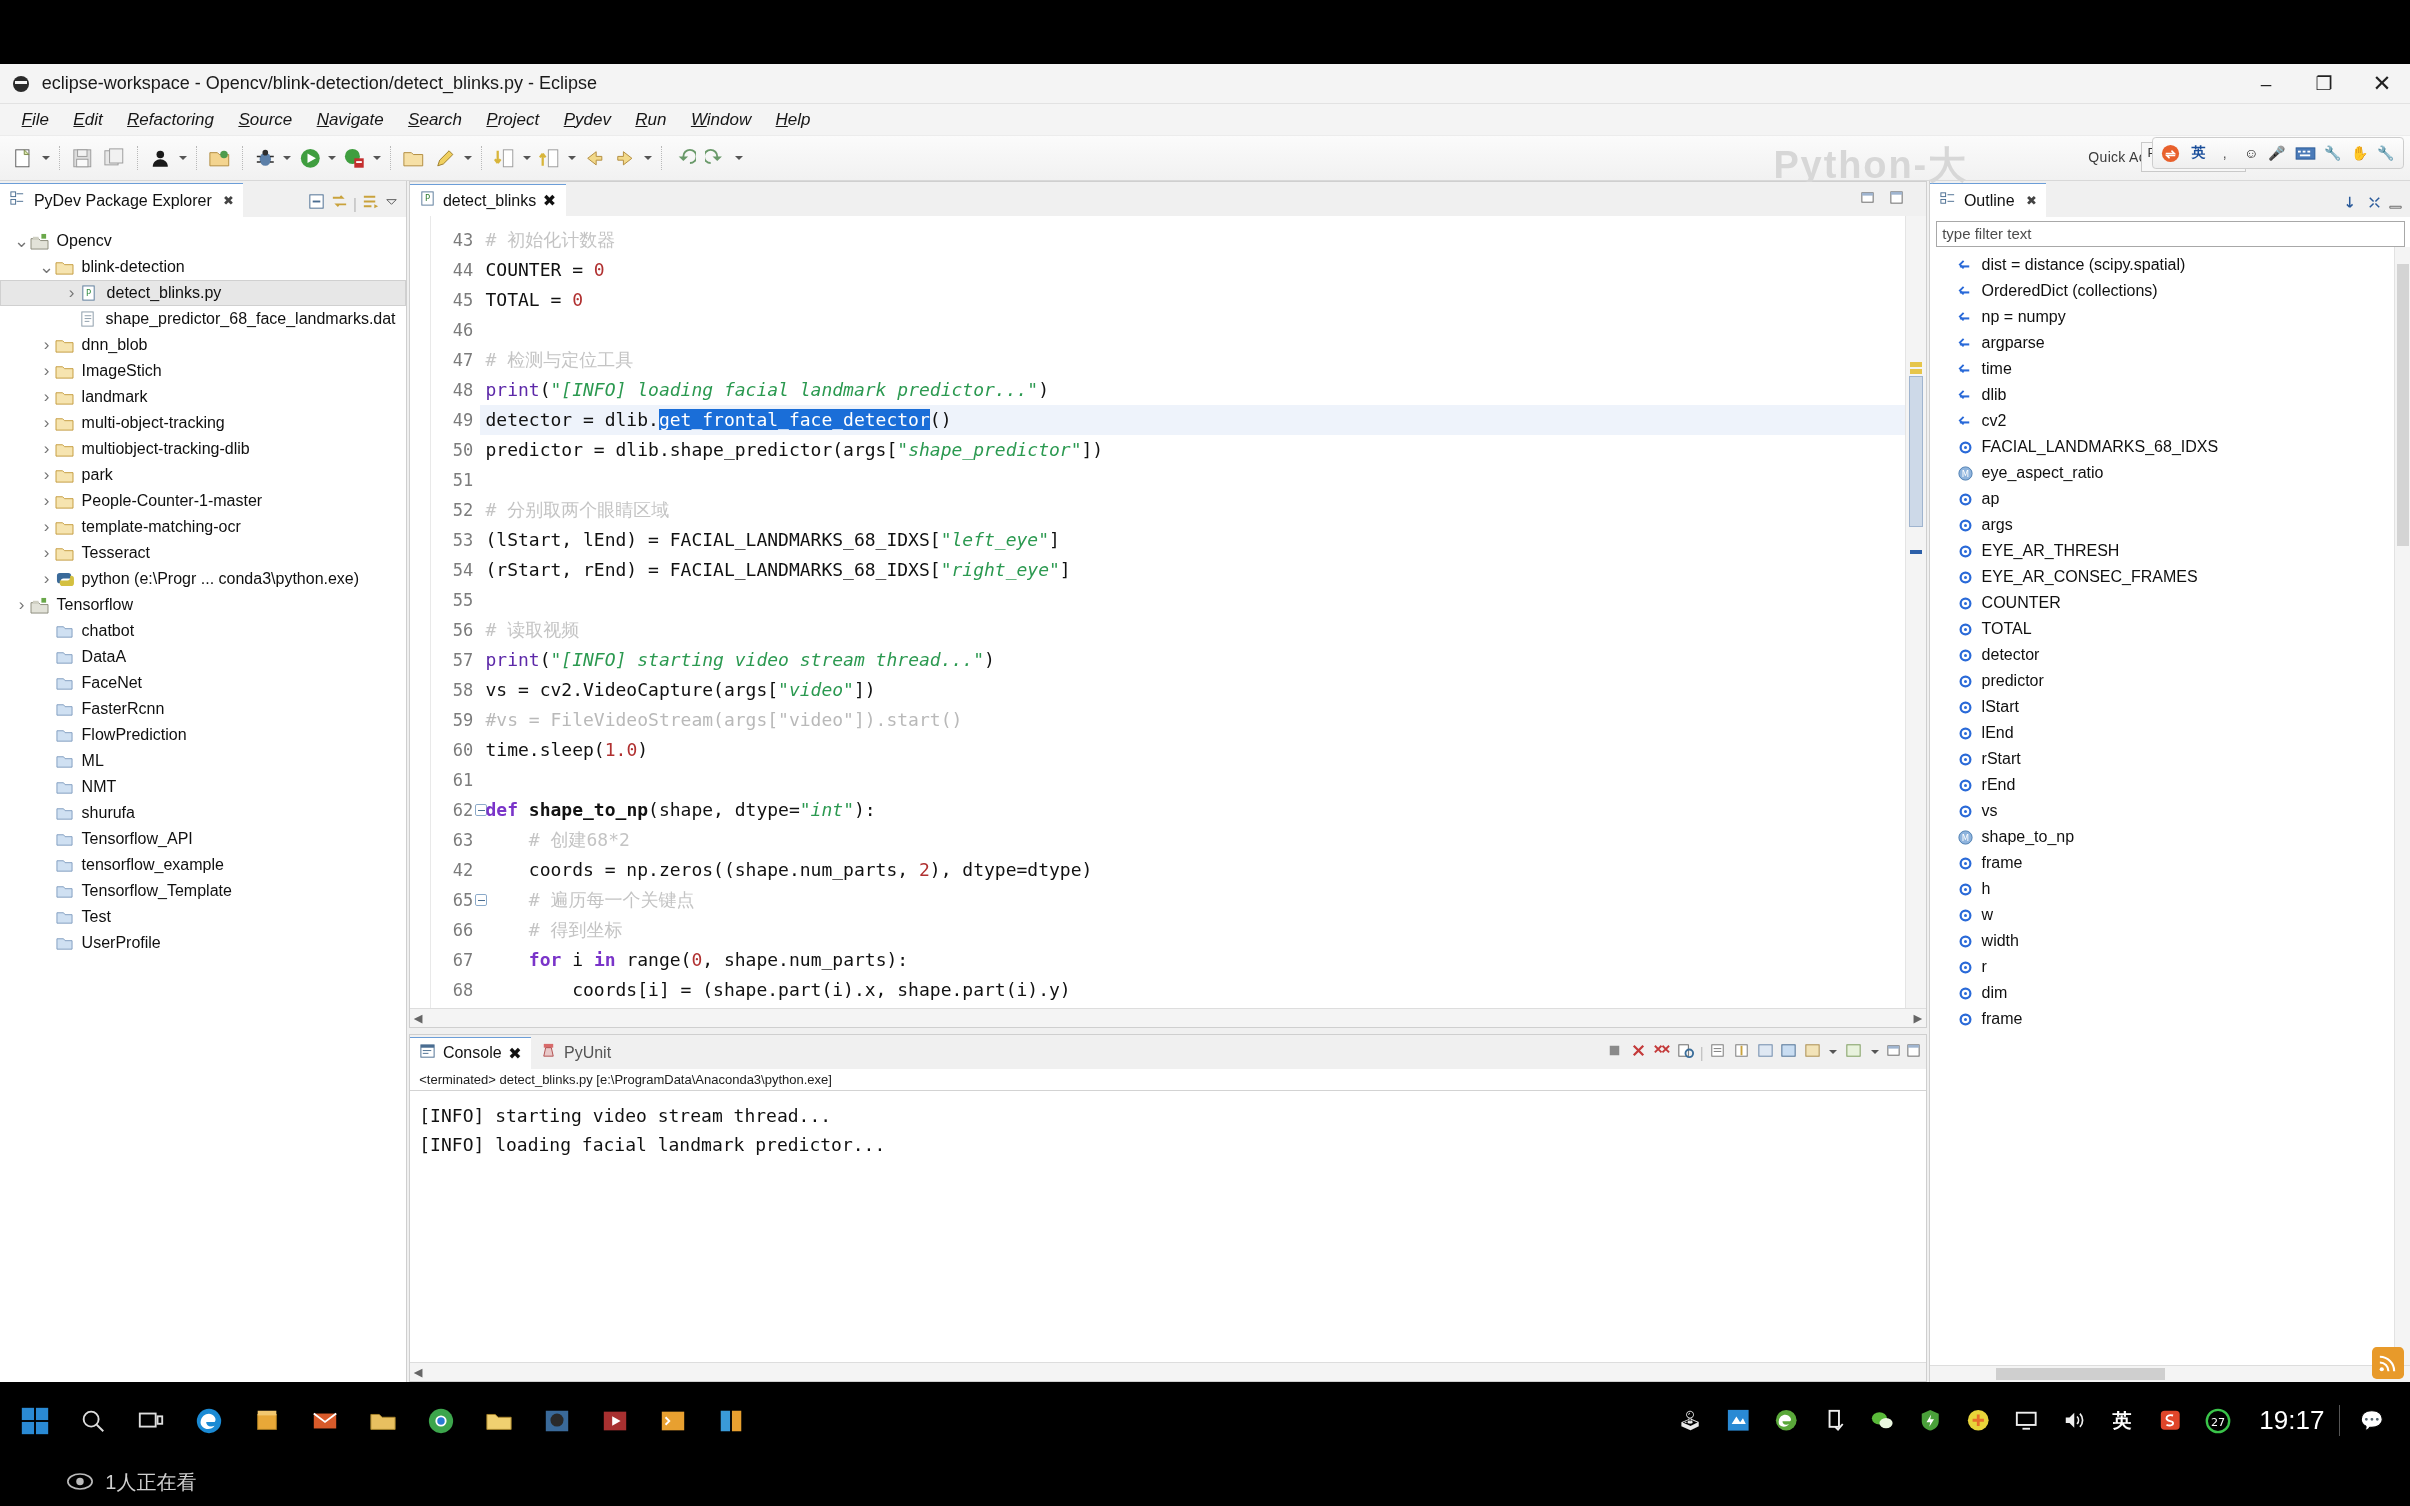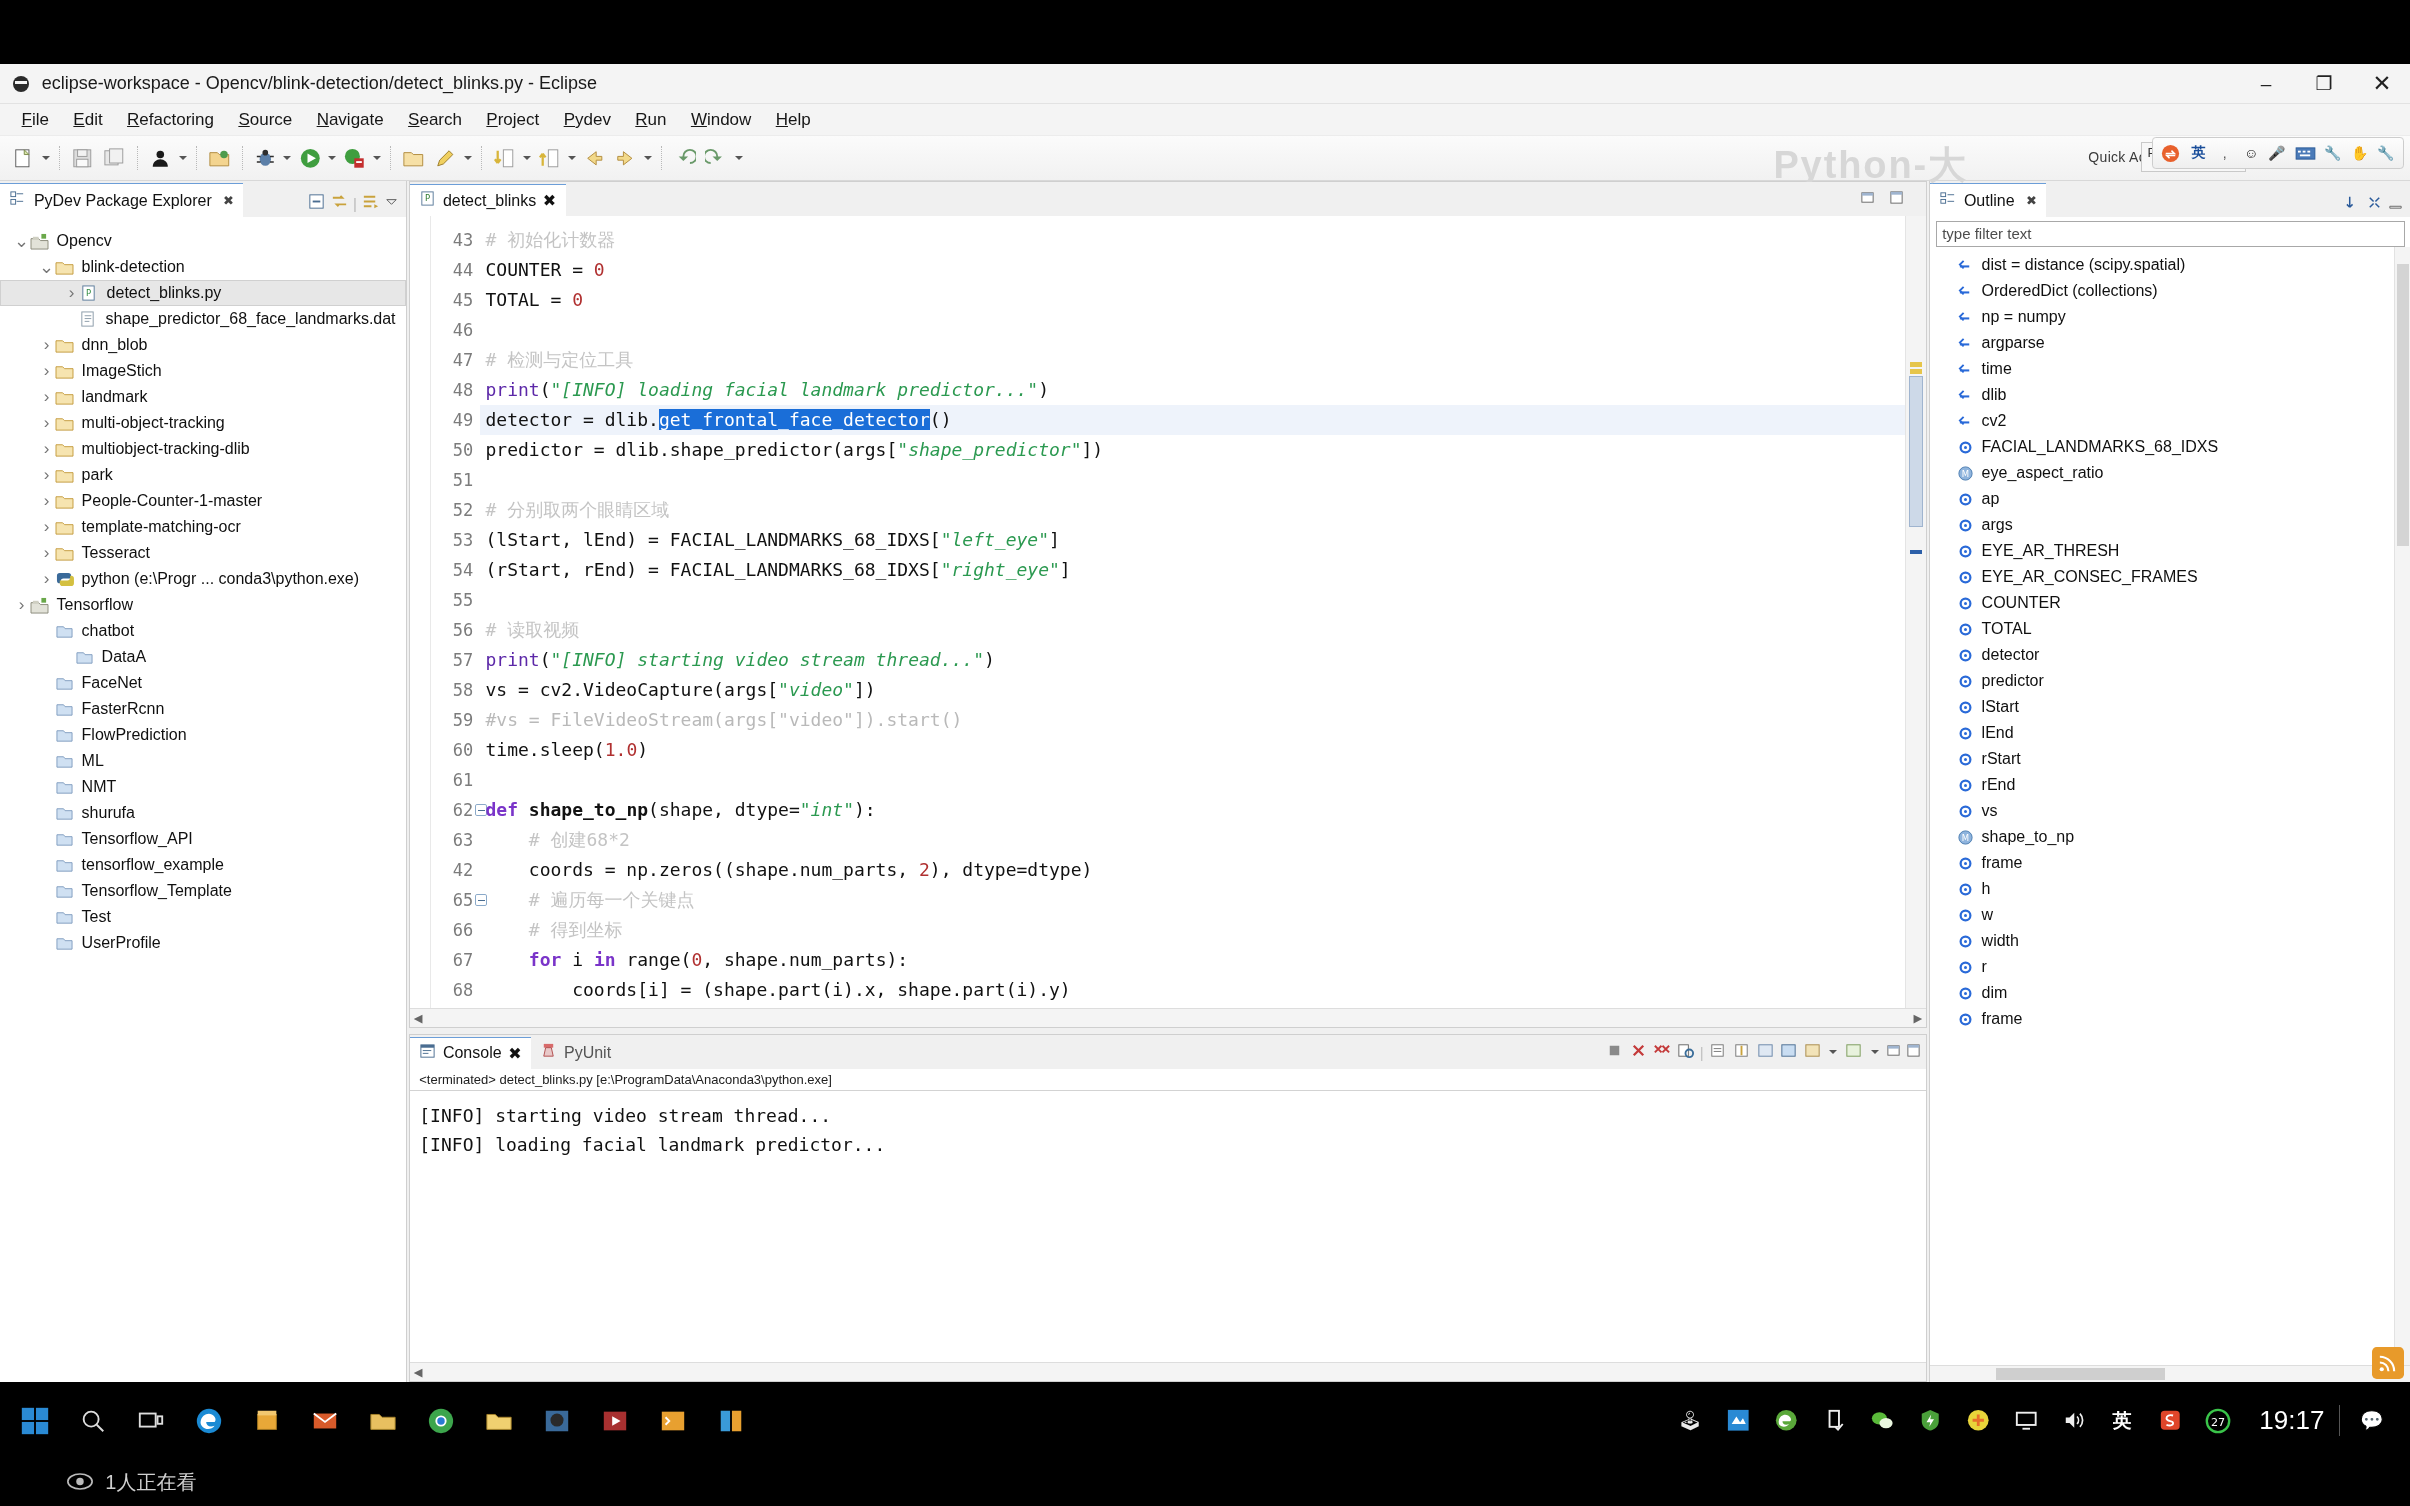--- a/index.html
+++ b/index.html
@@ -35,21 +35,21 @@
   }
   .tb-title { font-size: 18px; color: #1a1a1a; white-space: nowrap; }
   .win-btns { margin-left: auto; display: flex; align-items: center; height: 100%; }
   .win-btn { width: 58px; height: 40px; display: flex; align-items: center; justify-content: center;
              font-size: 19px; color: #222; }
   .win-btn.close { font-size: 22.6px; }
 
   
   .menubar { height: 32px; background: #f4f4f4; display: flex; align-items: center;
              padding-left: 9.4px; border-bottom: 0.9px solid #ececec; }
-  .menu-item { font-size: 17px; color: #161616; padding: 0 12.2px; white-space: nowrap; }
+  .menu-item { font-size: 17px; color: #161616; padding: 0 12.2px; white-space: nowrap; font-style: italic; }
   .menu-item u { text-decoration: underline; }
 
   
   .toolbar { height: 45px; background: linear-gradient(#fbfbfb,#f1f1f1);
              display: flex; align-items: center; padding-left: 7.5px;
              border-bottom: 0.9px solid #d8d8d8; position: relative; }
   .tool { width: 28px; height: 28px; margin: 0 1.9px; display: flex; align-items: center;
           justify-content: center; position: relative; }
   .tool svg { display: block; }
   .caret { width: 13px; height: 26px; display: flex; align-items: center; justify-content: center; }
@@ -556,21 +556,21 @@
             </div>
             <div class="tnode" style="padding-left: 38px;">
               <span class="twist"></span>
               <span class="ticon">
                 <svg width="19" height="17" viewBox="0 0 20 18">
                   <path d="M2 4h7l1.6 2H18v9H2z" fill="#cfe0f2" stroke="#7f9cbf"></path>
                 </svg>
               </span>
               <span class="tlabel">chatbot</span>
             </div>
-            <div class="tnode" style="padding-left: 58px;">
+            <div class="tnode" style="padding-left: 38px;">
               <span class="twist"></span>
               <span class="ticon">
                 <svg width="19" height="17" viewBox="0 0 20 18">
                   <path d="M2 4h7l1.6 2H18v9H2z" fill="#cfe0f2" stroke="#7f9cbf"></path>
                 </svg>
               </span>
               <span class="tlabel">DataA</span>
             </div>
             <div class="tnode" style="padding-left: 38px;">
               <span class="twist"></span>

